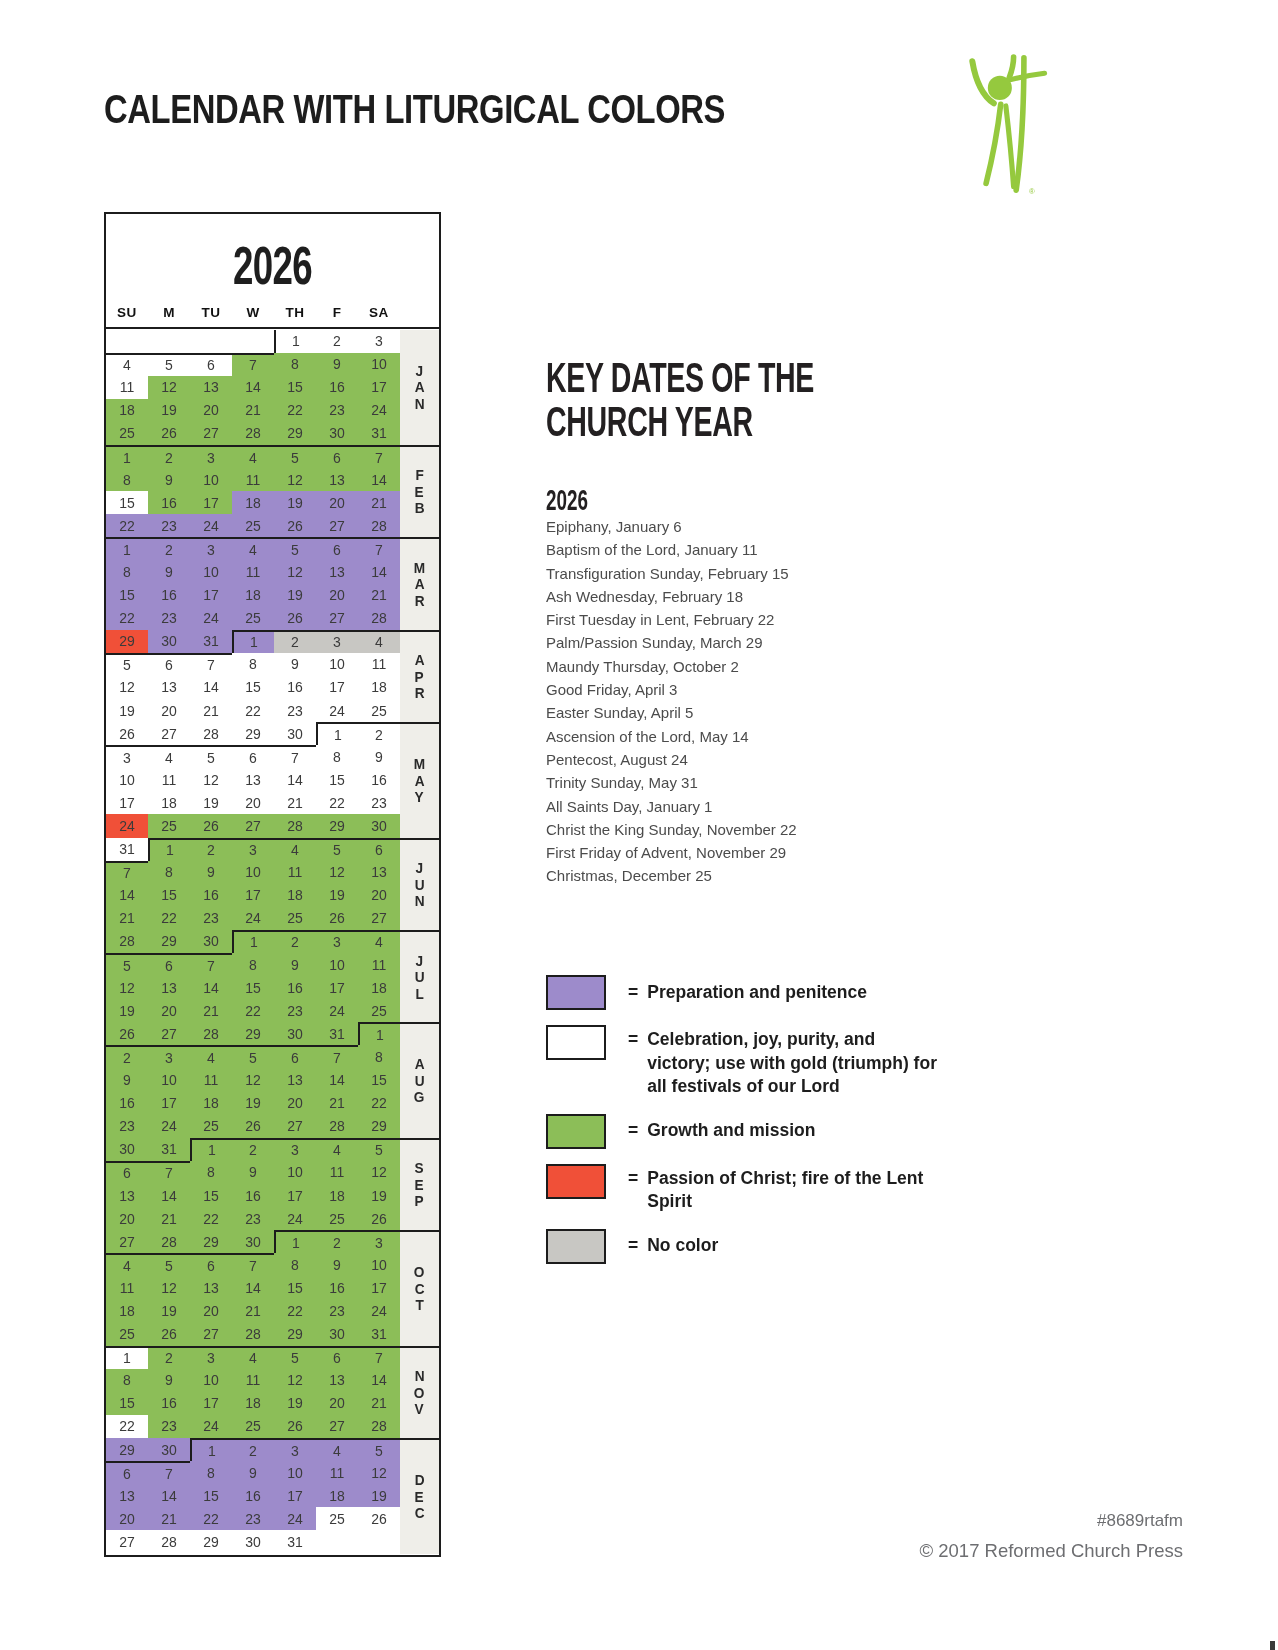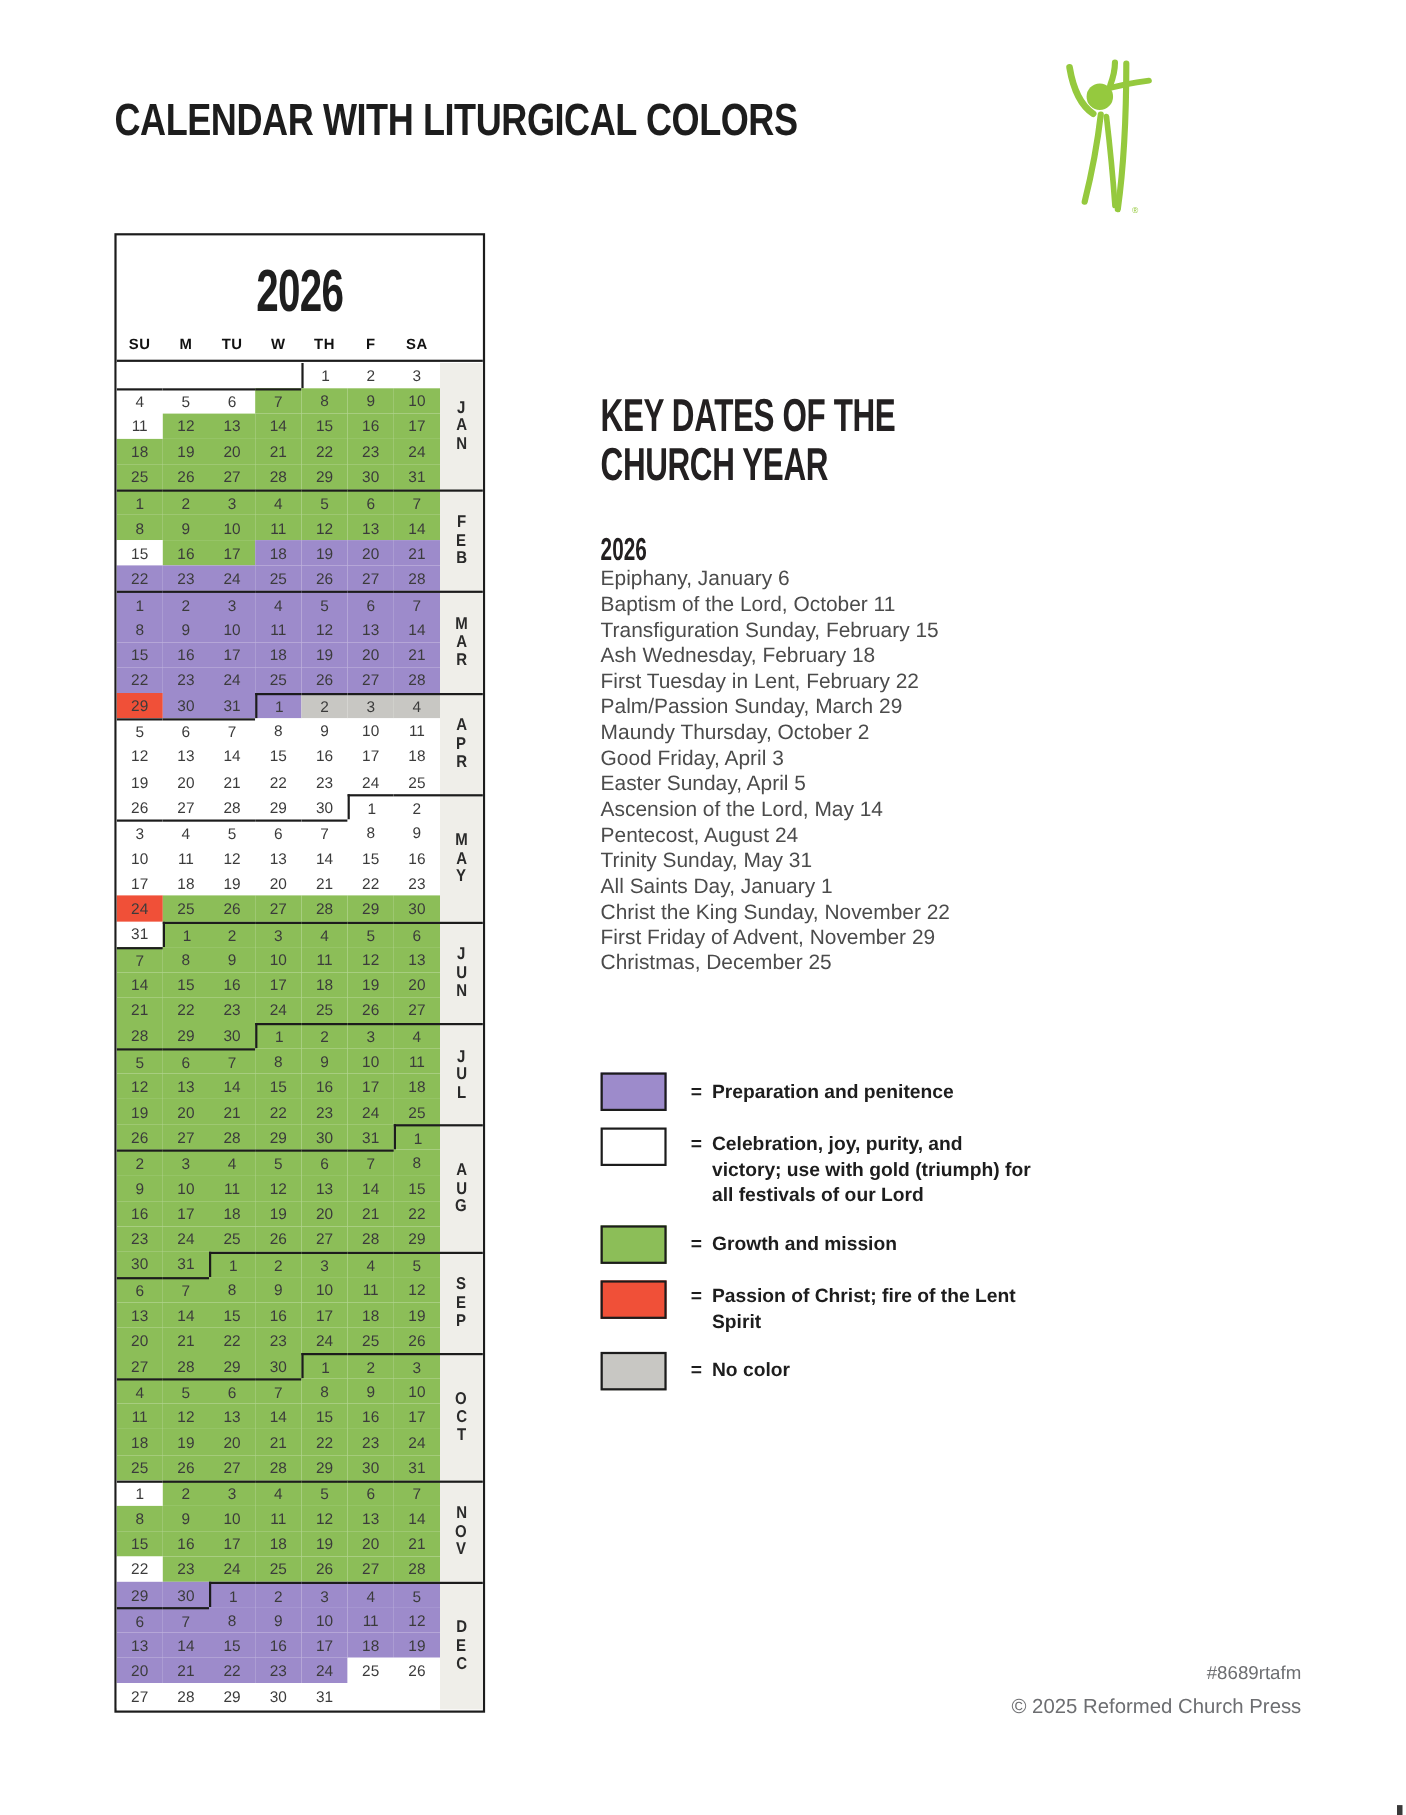--- a/index.html
+++ b/index.html
@@ -43,21 +43,21 @@
   .mchar{font-size:15.5px;font-weight:700;color:#2a2a2a;line-height:16.5px;
          transform:scaleX(0.88);}
 
   
   .kd-heading{position:absolute;left:546px;top:356px;margin:0;font-size:42px;font-weight:800;
               line-height:44px;color:#232021;letter-spacing:-0.5px;white-space:nowrap;
               transform:scaleX(0.68);transform-origin:0 0;}
   .kd-year{position:absolute;left:546px;top:484px;font-size:29px;font-weight:800;color:#232021;
            transform:scaleX(0.65);transform-origin:0 0;}
   .kd-list{position:absolute;left:546px;top:515px;margin:0;padding:0;list-style:none;
-           font-size:19px;line-height:23.3px;color:#4b4b4b;}
+           font-size:15px;line-height:23.3px;color:#4b4b4b;}
 
   
   .legend{position:absolute;left:546px;top:975px;width:460px;}
   .lrow{display:flex;align-items:flex-start;margin-bottom:15px;}
   .lrow.single{align-items:center;}
   .lswatch{width:60px;height:35px;border:2.5px solid #1c1c1c;box-sizing:border-box;flex:none;}
   .ltext{margin-left:22px;font-size:17.5px;font-weight:700;color:#1d1d1d;line-height:23.5px;
          display:flex;}
   .lrow.multi .ltext{margin-top:3px;}
   .leq{margin-right:9px;flex:none;}
@@ -537,21 +537,21 @@
         </div>
       </div>
   </div>
 
   <h2 class="kd-heading"><span>KEY DATES OF THE</span><br><span>CHURCH YEAR</span></h2>
 
   <div class="kd-year">2026</div>
 
   <ul class="kd-list" id="kdList">
       <li>Epiphany, January 6</li>
-      <li>Baptism of the Lord, October 11</li>
+      <li>Baptism of the Lord, January 11</li>
       <li>Transfiguration Sunday, February 15</li>
       <li>Ash Wednesday, February 18</li>
       <li>First Tuesday in Lent, February 22</li>
       <li>Palm/Passion Sunday, March 29</li>
       <li>Maundy Thursday, October 2</li>
       <li>Good Friday, April 3</li>
       <li>Easter Sunday, April 5</li>
       <li>Ascension of the Lord, May 14</li>
       <li>Pentecost, August 24</li>
       <li>Trinity Sunday, May 31</li>
@@ -594,17 +594,17 @@
         <div class="lswatch" style="background: rgb(200, 199, 195);"></div>
         <div class="ltext">
           <span class="leq">=</span>
           <span class="llabel">No color</span>
         </div>
       </div>
     </div>
 
   <div class="footer">
     <div class="footer-code">#8689rtafm</div>
-    <div class="footer-copy">© 2025 Reformed Church Press</div>
+    <div class="footer-copy">© 2017 Reformed Church Press</div>
   </div>
 
   <div class="corner-mark"></div>
 </div>
 
 </body></html>

